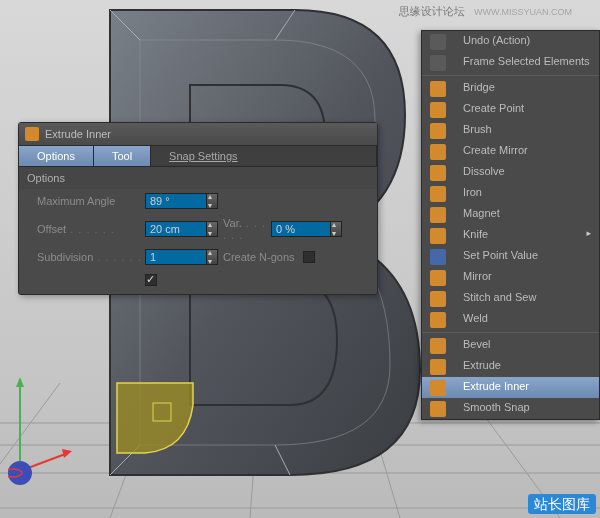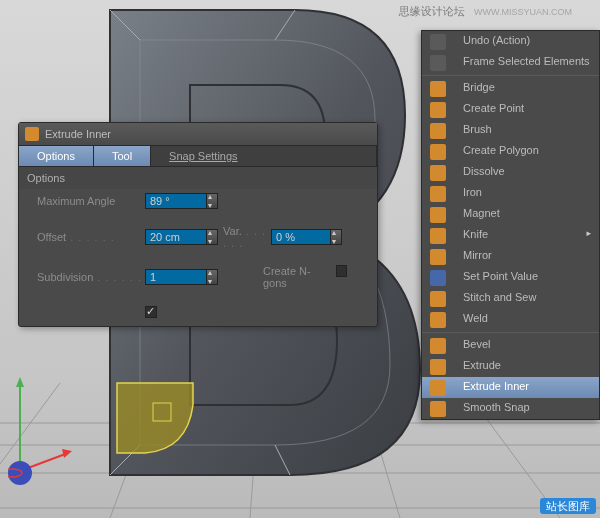--- a/index.html
+++ b/index.html
@@ -18,41 +18,41 @@
 
 
 .axis { position: absolute; left: 8px; bottom: 30px; width: 65px; height: 115px; }
 
 
 .watermark-top { position: absolute; top: 4px; right: 28px; color: #7a7a7a; font-size: 12px; user-select: none; }
 .watermark-top .sub { font-size: 9px; color: #a5a5a5; margin-left: 6px; }
 
 
 .watermark-bottom { position: absolute; bottom: 4px; right: 4px; }
-.watermark-bottom .bubble { background: #2b88d8; color: #fff; padding: 2px 6px; border-radius: 3px; font-size: 11px; }
+.watermark-bottom .bubble { background: #2b88d8; color: #fff; padding: 2px 6px; border-radius: 3px; font-size: 14px; }
 
 
 .panel { position: absolute; left: 18px; top: 122px; width: 360px; background: #4a4a4a; border: 1px solid #2a2a2a; border-radius: 3px; box-shadow: 2px 2px 6px rgba(0,0,0,0.3); color: #bcbcbc; }
 .panel-title { background: linear-gradient(#5a5a5a,#4a4a4a); padding: 4px 6px; display: flex; align-items: center; gap: 6px; border-bottom: 1px solid #2a2a2a; }
 .panel-title .ico { width: 14px; height: 14px; background: #d38a2e; border-radius: 2px; display:inline-block; }
 .tabs { display: flex; border-bottom: 1px solid #2a2a2a; }
 .tab { flex: none; padding: 4px 18px; background: #3f3f3f; border-right: 1px solid #2a2a2a; color: #a9a9a9; }
 .tab.selected { background: linear-gradient(#8aa5c9,#6c8ab3); color: #fff; }
 .tab.last { flex: 1; text-decoration: underline; }
 .section-label { padding: 5px 8px; background: #464646; color: #b0b0b0; }
-.fields { padding: 4px 10px 8px 18px; display: grid; grid-template-columns: 108px 62px 16px 48px 60px 16px; row-gap: 16px; align-items: center; }
+.fields { padding: 4px 10px 8px 18px; display: grid; grid-template-columns: 108px 62px 16px 48px 60px 16px; row-gap: 8px; align-items: center; }
 .fld-label { color: #8c8c8c; }
 .dots::after { content: " . . . . . ."; color: #6a6a6a; letter-spacing: 1px; }
 .fld-value { background: #0369a1; border: 1px solid #222; color: #cfcfcf; padding: 1px 4px; text-align: left; height: 16px; }
 .spinner { width: 11px; height: 16px; background: linear-gradient(#666,#444); border: 1px solid #222; border-left: none; position: relative; }
 .spinner::before { content: "▴"; position: absolute; top: -2px; left: 1px; font-size: 8px; color: #ccc; }
 .spinner::after { content: "▾"; position: absolute; bottom: -2px; left: 1px; font-size: 8px; color: #ccc; }
 .checkbox { width: 12px; height: 12px; background: #2f2f2f; border: 1px solid #222; display: inline-block; vertical-align: middle; position: relative; }
 .checkbox.checked::after { content: "✓"; position: absolute; top: -2px; left: 0; font-size: 11px; color: #ddd; }
-.row-extra { grid-column: 4 / span 3; display: flex; gap: 8px; margin-left: 40px; }
+.row-extra { grid-column: 4 / span 3; display: flex; align-items: center; gap: 8px; }
 
 
 .ctxmenu { position: absolute; right: 0; top: 30px; width: 179px; background: #4a4a4a; border: 1px solid #2a2a2a; color: #bcbcbc; box-shadow: -2px 2px 6px rgba(0,0,0,0.35); }
 .ctxmenu .item { display: flex; align-items: flex-start; gap: 17px; padding: 3px 8px; height: 21px; }
 .ctxmenu .item:hover, .ctxmenu .item.highlight { background: linear-gradient(#8aa5c9,#6c8ab3); color: #fff; }
 .ctxmenu .sep { height: 1px; background: #2a2a2a; margin: 2px 0; border-top: 1px solid #5a5a5a; }
 .ctxmenu .ico { width: 16px; height: 16px; border-radius: 2px; flex: none; display:inline-block; }
 .ico-undo { background: #5a5a5a; }
 .ico-frame { background: #5a5a5a; }
 .ico-create-point { background: #d38a2e; }
@@ -199,46 +199,46 @@
     <div class="item">
         <span class="ico ico-create-point"></span>
         <span>Create Point</span>
       </div>
     <div class="item">
         <span class="ico ico-brush"></span>
         <span>Brush</span>
       </div>
     <div class="item">
         <span class="ico ico-create-poly"></span>
-        <span>Create Polygon</span>
+        <span>Create Mirror</span>
       </div>
     <div class="item">
         <span class="ico ico-dissolve"></span>
         <span>Dissolve</span>
       </div>
     <div class="item">
         <span class="ico ico-iron"></span>
         <span>Iron</span>
       </div>
     <div class="item">
         <span class="ico ico-magnet"></span>
         <span>Magnet</span>
       </div>
     <div class="item">
         <span class="ico ico-knife"></span>
         <span>Knife</span>
         <span class="submenu-arrow">▸</span>
       </div>
     <div class="item">
+        <span class="ico ico-setpoint"></span>
+        <span>Set Point Value</span>
+      </div>
+    <div class="item">
         <span class="ico ico-mirror"></span>
         <span>Mirror</span>
-      </div>
-    <div class="item">
-        <span class="ico ico-setpoint"></span>
-        <span>Set Point Value</span>
       </div>
     <div class="item">
         <span class="ico ico-stitch"></span>
         <span>Stitch and Sew</span>
       </div>
     <div class="item">
         <span class="ico ico-weld"></span>
         <span>Weld</span>
       </div>
     <div class="sep"></div>

